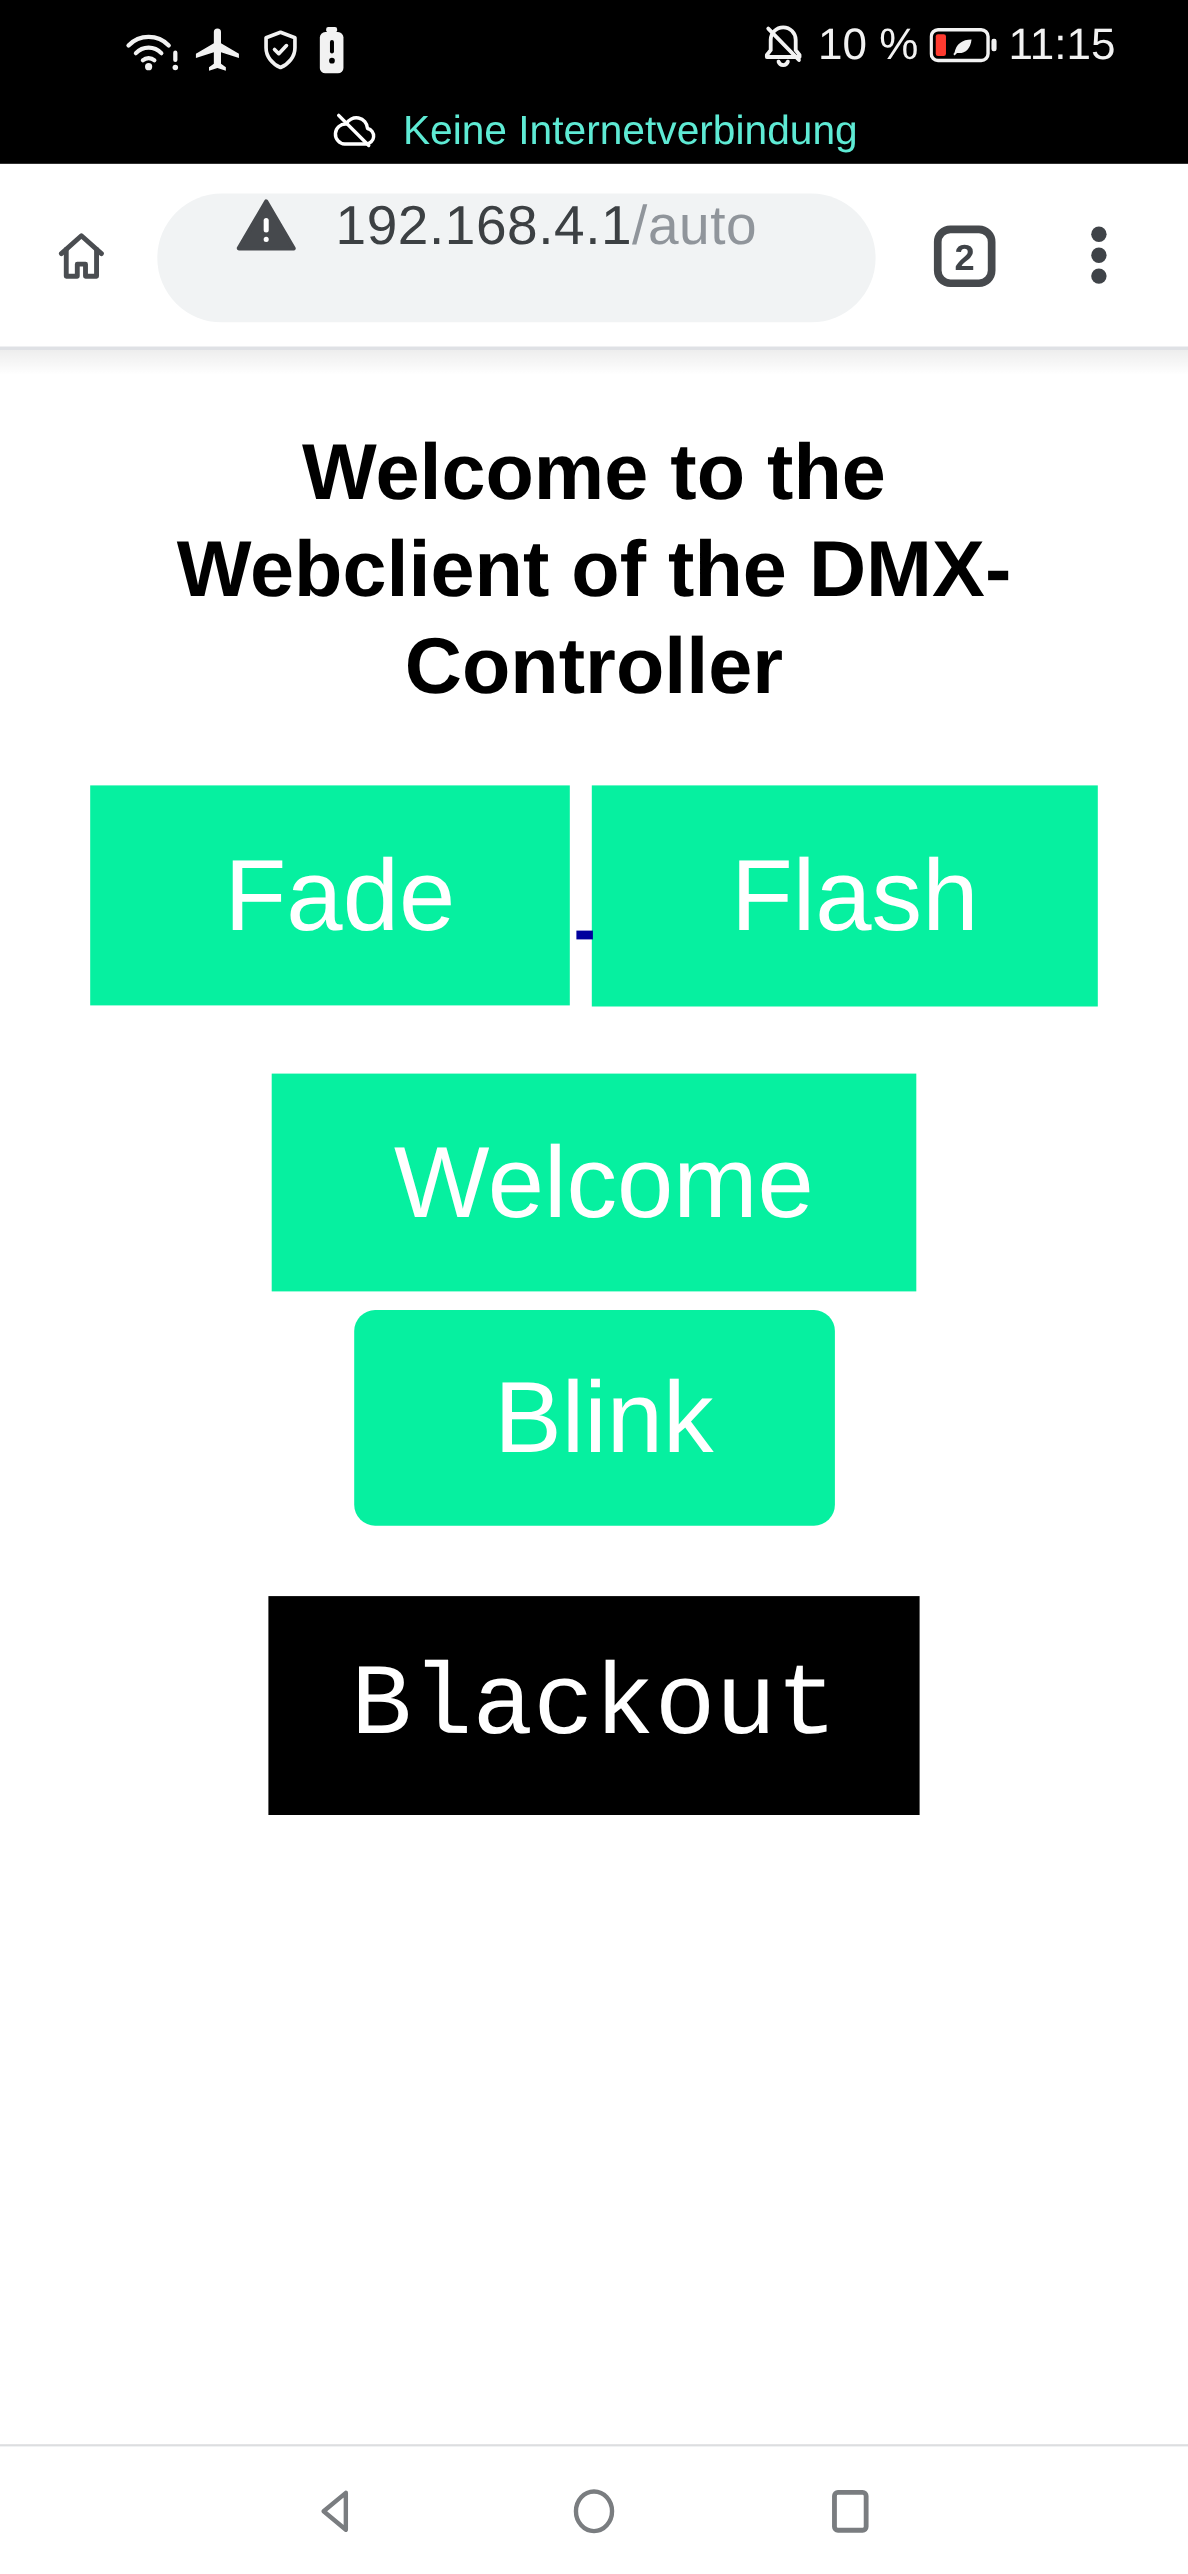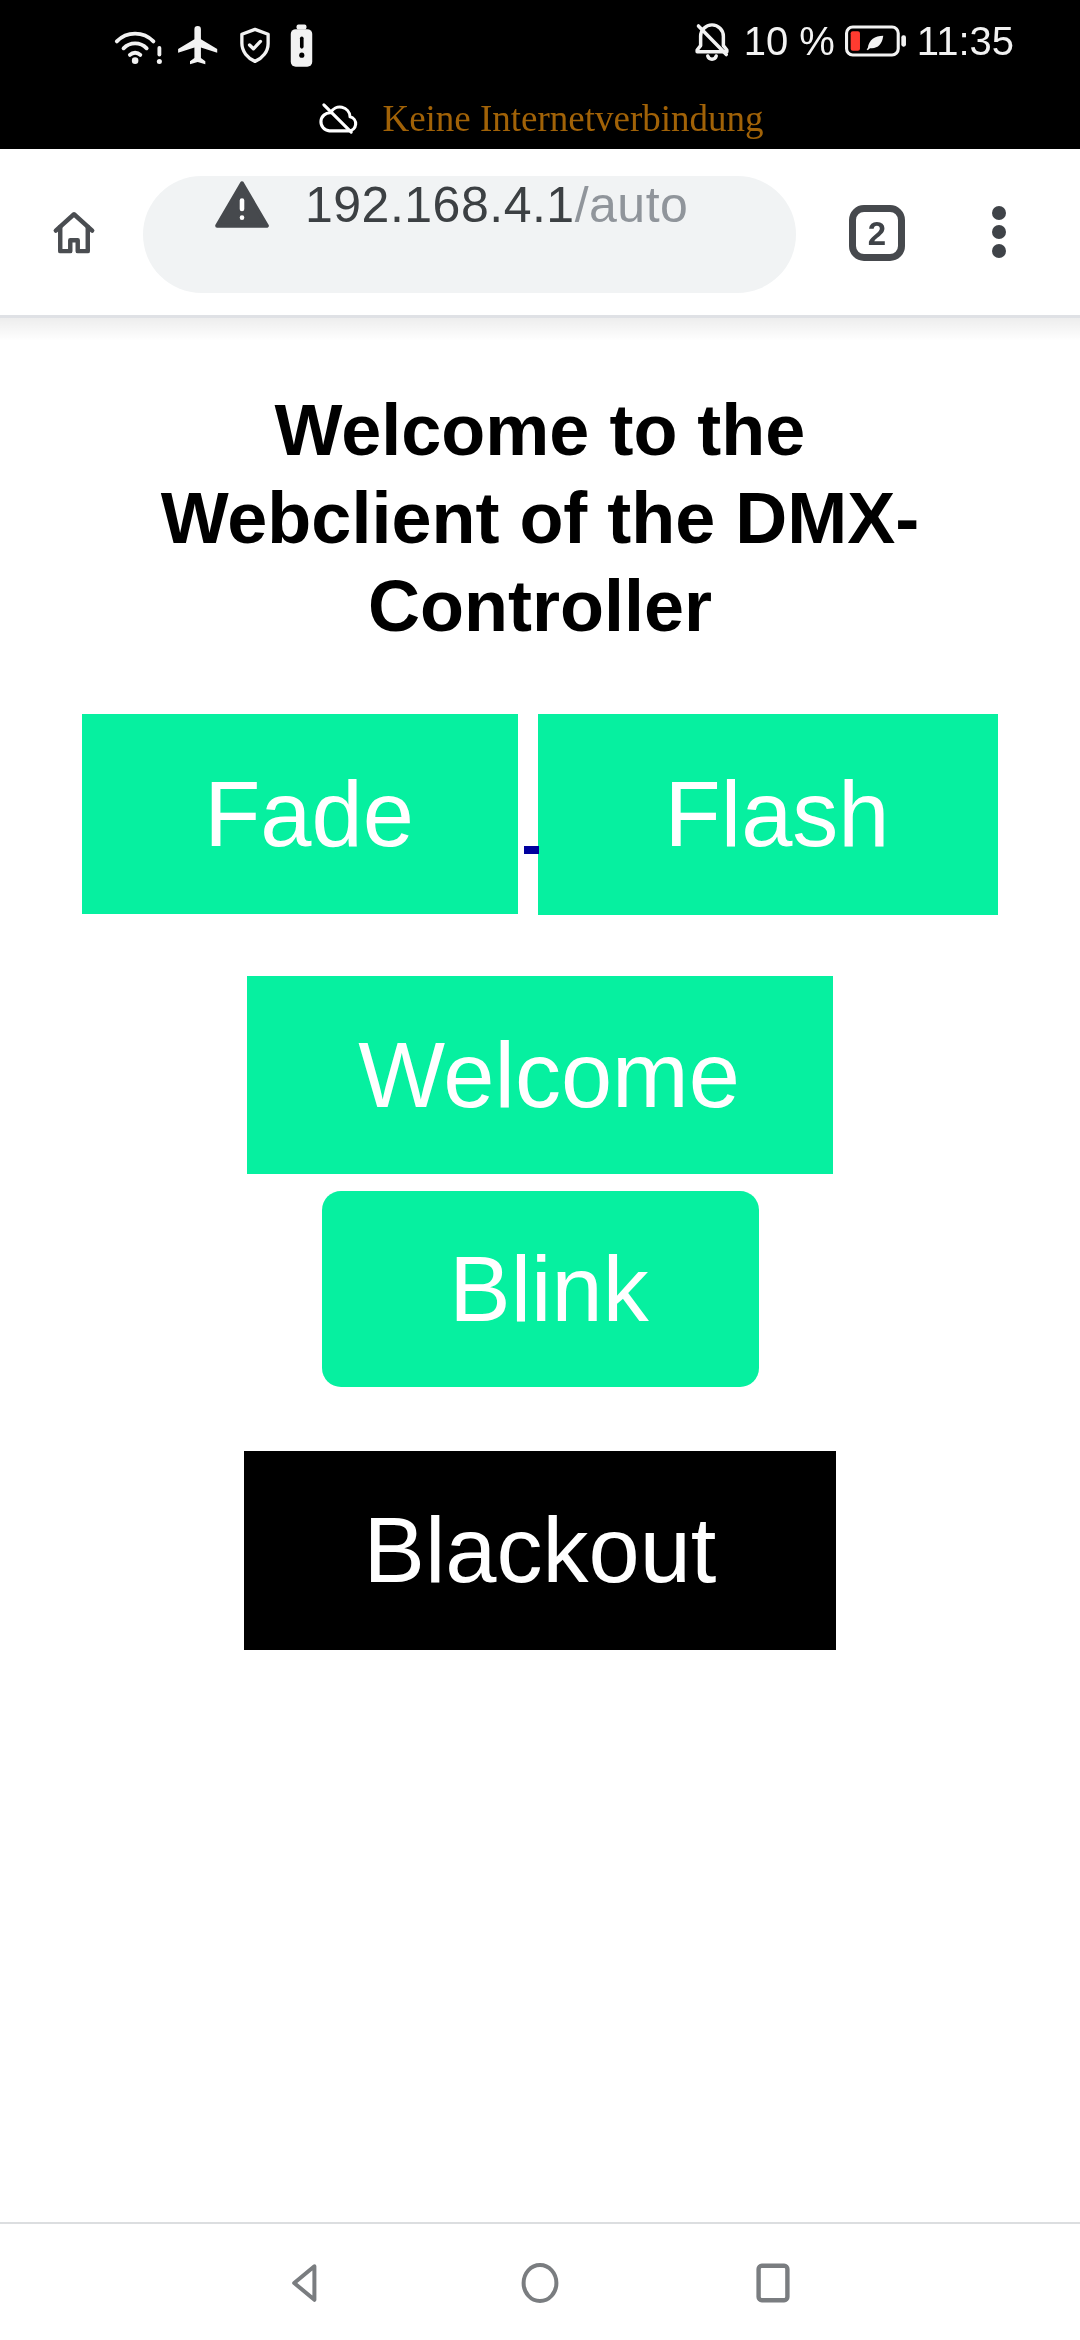--- a/index.html
+++ b/index.html
@@ -7,21 +7,21 @@
     font-family:"Liberation Sans",sans-serif;overflow:hidden;}
 
   
   .statusbar{position:absolute;top:0;left:0;width:1080px;height:149px;background:#000;}
   .status-row1{position:absolute;top:4px;left:0;width:100%;height:88px;margin-left:24px;}
   .status-left{position:absolute;left:88px;top:18px;display:flex;align-items:center;gap:12px;}
   .status-right{position:absolute;right:90px;top:14px;display:flex;align-items:center;gap:10px;}
   .status-text{color:#f2f2f2;font-size:40px;line-height:1;}
   .status-row2{position:absolute;top:88px;left:0;width:100%;height:61px;
     display:flex;justify-content:center;align-items:center;gap:22px;}
-  .banner-text{color:#a16207;font-size:37px;line-height:1;font-family:Liberation Serif, serif;}
+  .banner-text{color:#5eead4;font-size:37px;line-height:1;}
 
   
   .toolbar{position:absolute;top:149px;left:0;width:1080px;height:166px;background:#fff;}
   .toolbar-shadow{position:absolute;top:315px;left:0;width:1080px;height:26px;
     background:linear-gradient(#dfe1e5 0 3px,rgba(0,0,0,0.07) 3px,rgba(0,0,0,0) 100%);}
   .home-btn{position:absolute;left:46px;top:53px;}
   .url-pill{position:absolute;left:143px;top:27px;width:653px;height:117px;border-radius:59px;
     background:#f1f3f4;display:flex;align-items:flex-start;}
   .warn-wrap{margin-left:68px;display:flex;align-items:center;}
   .url-text{margin-left:32px;font-size:50px;letter-spacing:0.5px;color:#3c4043;white-space:nowrap;}
@@ -34,21 +34,21 @@
   .menu-btn span{width:14px;height:14px;border-radius:50%;background:#3f4348;}
 
   
   .content{position:absolute;top:341px;left:0;width:1080px;text-align:center;}
   h1.title{margin:46px 40px 0;font-size:72px;line-height:1.22;font-weight:bold;color:#000;}
   h1.title span{display:block;}
   .btn{display:flex;align-items:center;justify-content:center;border:none;
     color:#fff;font-family:"Liberation Sans",sans-serif;font-size:92px;font-weight:400;cursor:pointer;padding:0;}
   .green{background:#06f0a0;padding-left:18px;}
   .cyan{background:#1fe4ef;}
-  .black{background:#000;}
+  .black{background:#000;font-family:Liberation Mono, monospace;}
   .row1{margin-top:64px;display:flex;justify-content:center;position:relative;}
   .btn-fade{width:436px;height:200px;margin-right:20px;}
   .btn-flash{width:460px;height:201px;}
   .link-dash{position:absolute;left:524px;top:132px;width:15px;height:8px;background:#00009e;}
   .btn-rainbow{width:586px;height:198px;margin:61px auto 0;}
   .btn-blink{width:437px;height:196px;margin:17px auto 0;border-radius:19px;}
   .btn-menue{width:515px;height:196px;margin:62px auto 0;}
   .btn-blackout{width:592px;height:199px;margin:64px auto 0;}
 
   
@@ -93,21 +93,21 @@
           <path d="M4.6 3.8 19.8 19.4" stroke="#f2f2f2" stroke-width="1.9" stroke-linecap="round"></path>
         </svg>
         <span class="status-text">10 %</span>
         <svg width="62" height="34" viewBox="0 0 60 32">
           <rect x="1.5" y="2.5" width="50" height="27" rx="6" fill="none" stroke="#f2f2f2" stroke-width="3"></rect>
           <rect x="5.5" y="6.5" width="9" height="19" rx="2" fill="#ff3b30"></rect>
           <path d="M22 23c1-8 7-12 15-12-1 8-5 12-11 12-1.5 0-3 0-4 0z" fill="#f2f2f2"></path>
           <path d="M21.5 24.5 31 15" stroke="#f2f2f2" stroke-width="1.6"></path>
           <rect x="54.5" y="10.5" width="4.5" height="11" rx="2" fill="#f2f2f2"></rect>
         </svg>
-        <span class="status-text">11:35</span>
+        <span class="status-text">11:15</span>
       </div>
     </div>
     <div class="status-row2">
       <svg width="44" height="44" viewBox="0 0 24 24">
         <path d="M7.3 18.5h10.6a3.9 3.9 0 0 0 .7-7.7A5.6 5.6 0 0 0 8 8.6a4.65 4.65 0 0 0-.7 9.9z" fill="none" stroke="#fff" stroke-width="1.7" stroke-linejoin="round"></path>
         <path d="M4.3 4.3 19.2 19.2" stroke="#fff" stroke-width="1.7" stroke-linecap="round"></path>
       </svg>
       <span class="banner-text">Keine Internetverbindung</span>
     </div>
   </div>

